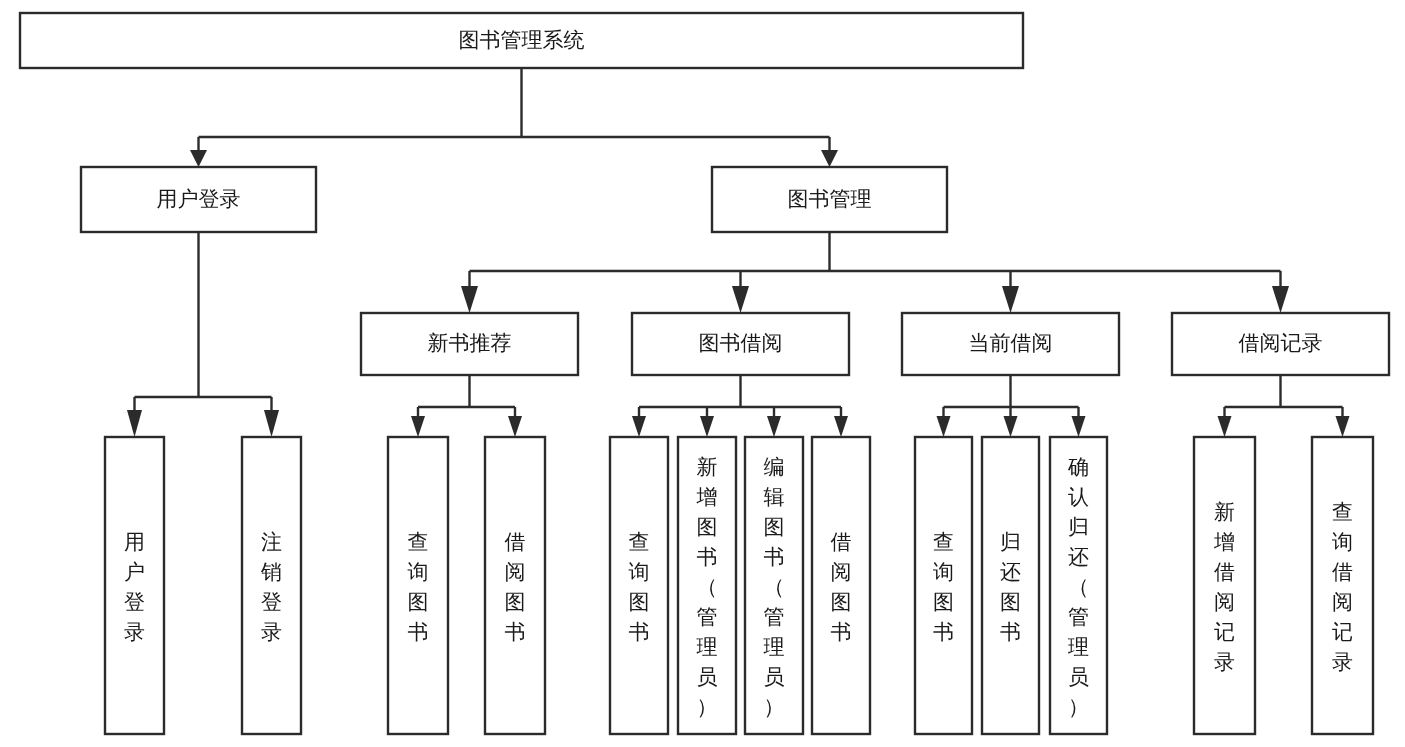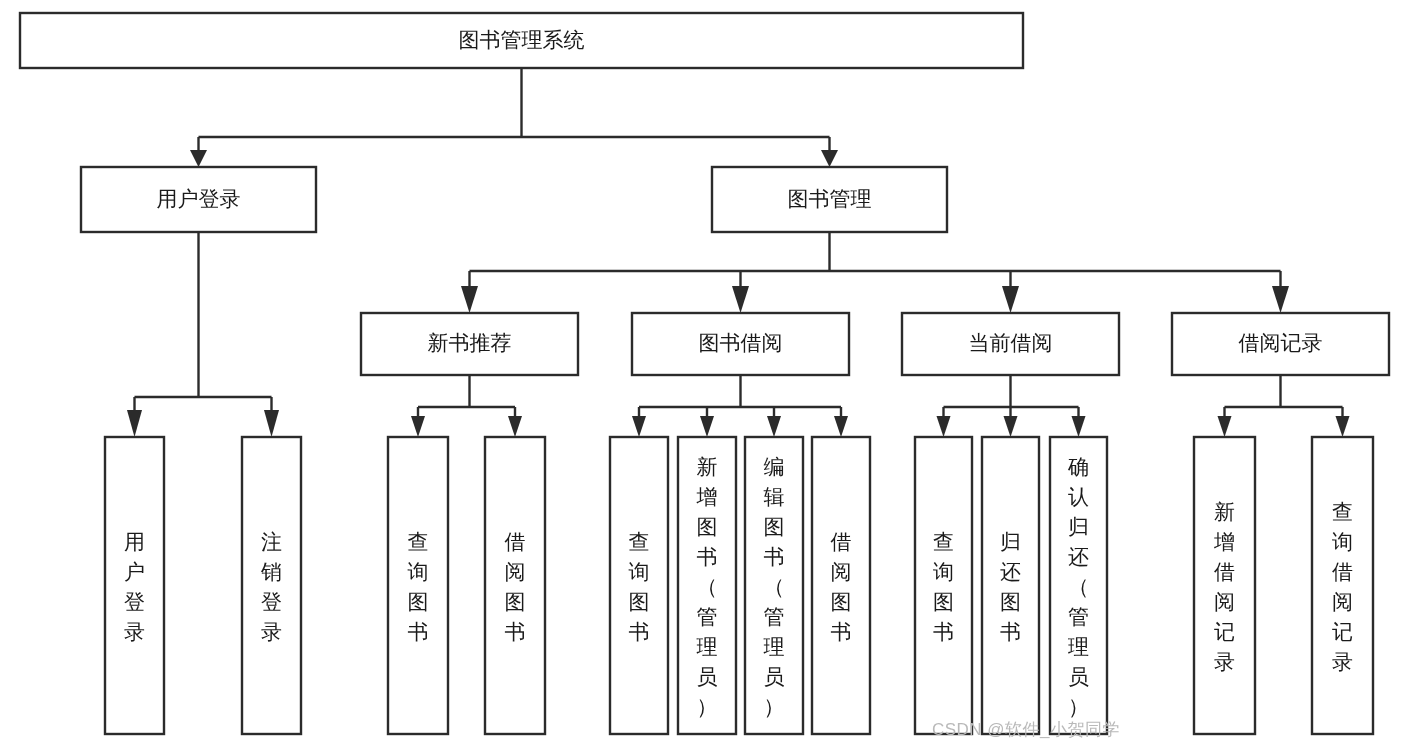--- a/index.html
+++ b/index.html
@@ -232,14 +232,13 @@
       </g>
 
       <g>
         <rect class="node-box" x="1312" y="437" width="61" height="297"></rect>
         <text class="node-label-vert" x="1342.5" y="0"><tspan x="1342.5" y="518.90">查</tspan><tspan x="1342.5" y="548.90">询</tspan><tspan x="1342.5" y="578.90">借</tspan><tspan x="1342.5" y="608.90">阅</tspan><tspan x="1342.5" y="638.90">记</tspan><tspan x="1342.5" y="668.90">录</tspan></text>
       </g>
 
     </g>
   </svg>
 
-  <div class="watermark">CSDN @软件_小贺同学</div>
 </div>
 
 </body></html>

